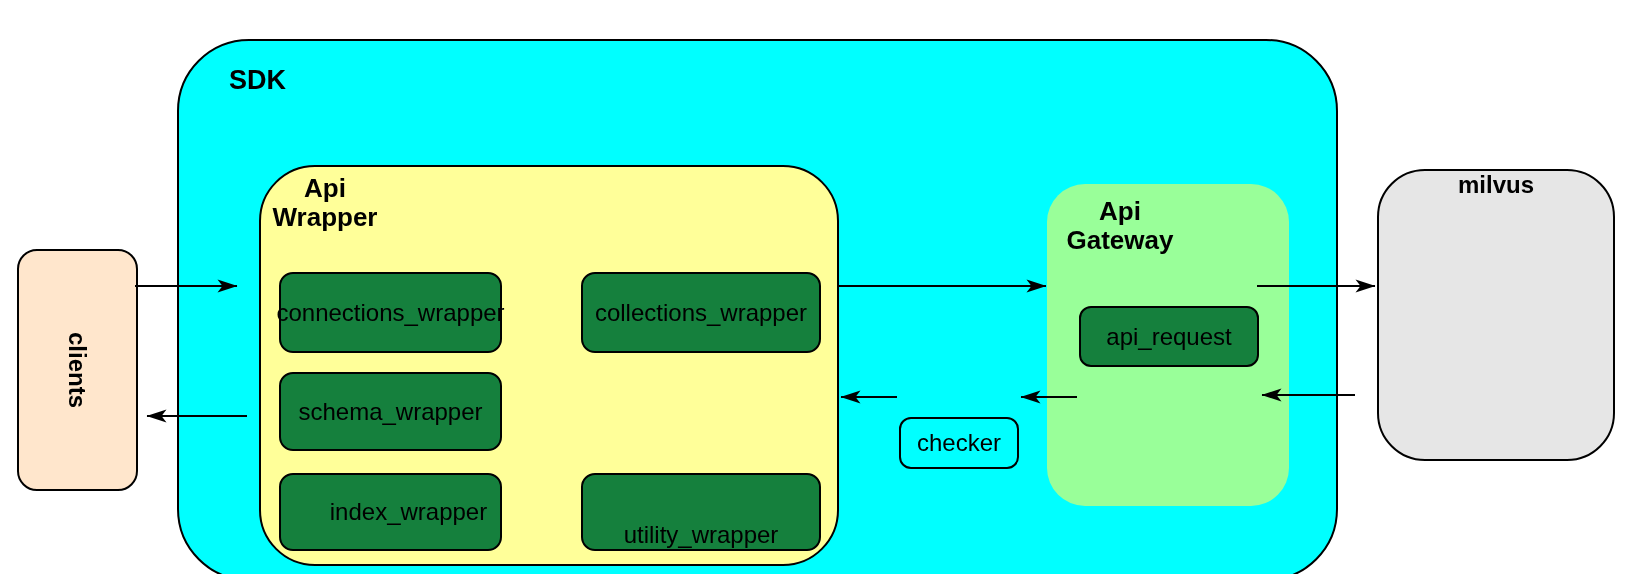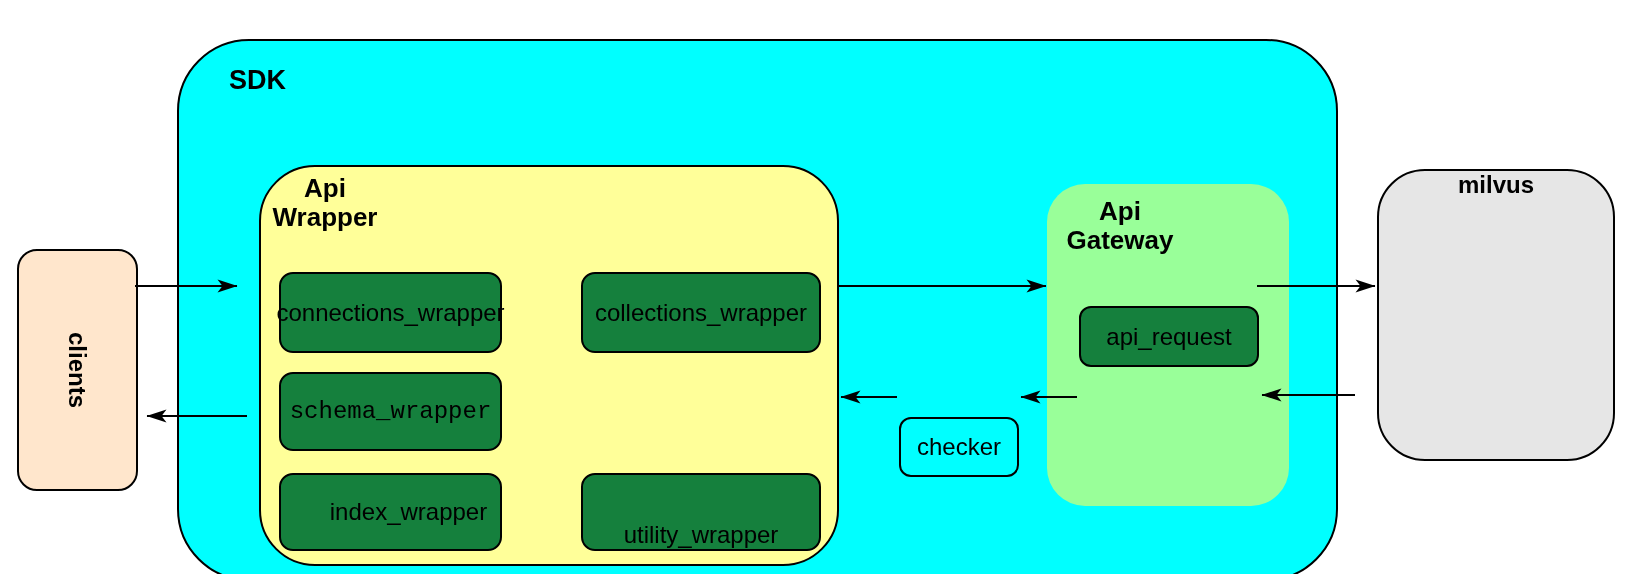--- a/index.html
+++ b/index.html
@@ -33,29 +33,29 @@
     text-align: center; white-space: pre-line;
   }
 
   
   .leaf {
     display: flex; align-items: center; justify-content: center;
     font-size: 24px; background: #15803d; border-radius: 14px;
   }
   .w-connections { left: 18px;  top: 81px;  width: 223px; height: 81px; }
   .w-collections { left: 320px; top: 81px;  width: 240px; height: 81px; }
-  .w-schema      { left: 18px;  top: 181px; width: 223px; height: 79px; font-family: Liberation Mono, monospace; }
+  .w-schema      { left: 18px;  top: 181px; width: 223px; height: 79px; }
   .w-partition   { left: 320px; top: 181px; width: 240px; height: 79px; }
   .w-index       { left: 18px;  top: 282px; width: 223px; height: 78px; padding-left: 36px; }
   .w-utility     { left: 320px; top: 282px; width: 240px; height: 78px; align-items: flex-end; }
 
   .g-request  { left: 32px; top: 98px;  width: 180px; height: 61px; border-radius: 12px; }
   .g-response { left: 32px; top: 209px; width: 180px; height: 58px; border-radius: 12px; }
 
-  .checker { left: 720px; top: 352px; width: 120px; height: 60px; border-radius: 12px;
+  .checker { left: 720px; top: 352px; width: 120px; height: 52px; border-radius: 12px;
              display: flex; align-items: center; justify-content: center; font-size: 24px; }
 
   .clients { left: 17px; top: 225px; width: 121px; height: 242px; border-radius: 20px;
              display: flex; align-items: center; justify-content: center; }
   .clients-label { font-size: 24px; font-weight: bold; transform: rotate(90deg); white-space: nowrap; }
 
   .milvus { left: 1377px; top: 145px; width: 238px; height: 292px; border-radius: 48px;
             display: flex; align-items: flex-start; justify-content: center;
             font-size: 24px; font-weight: bold; }
 

